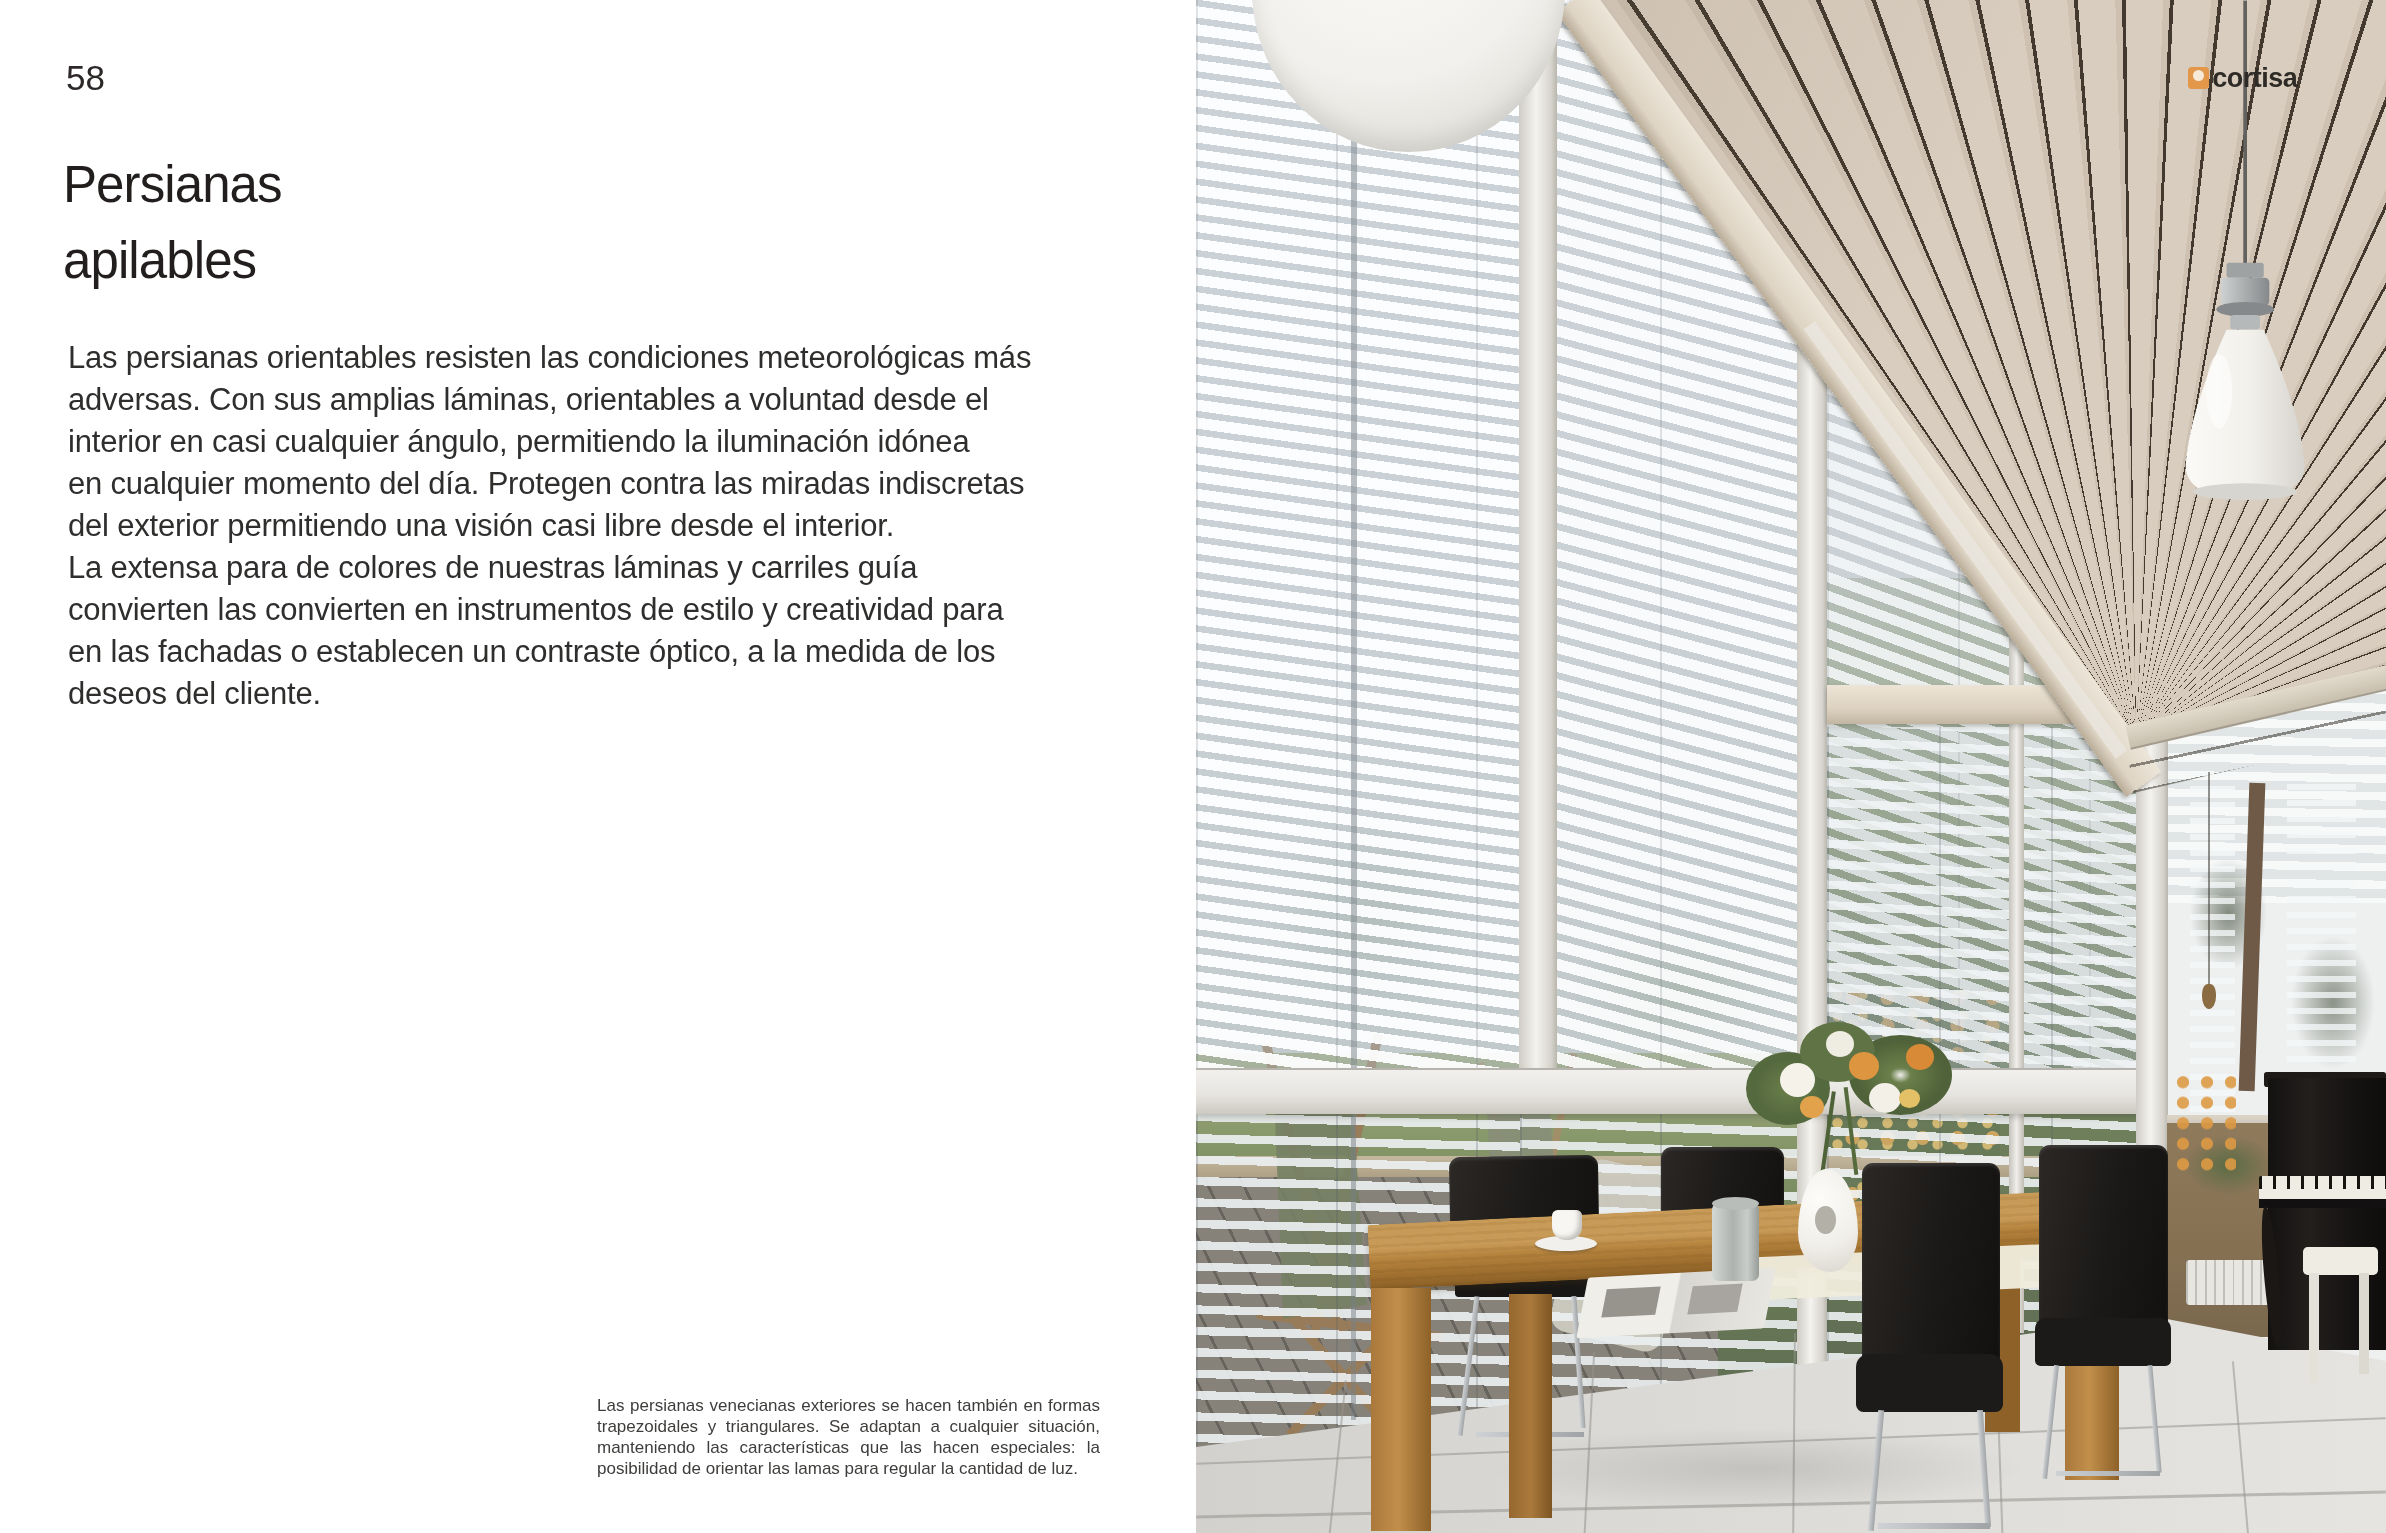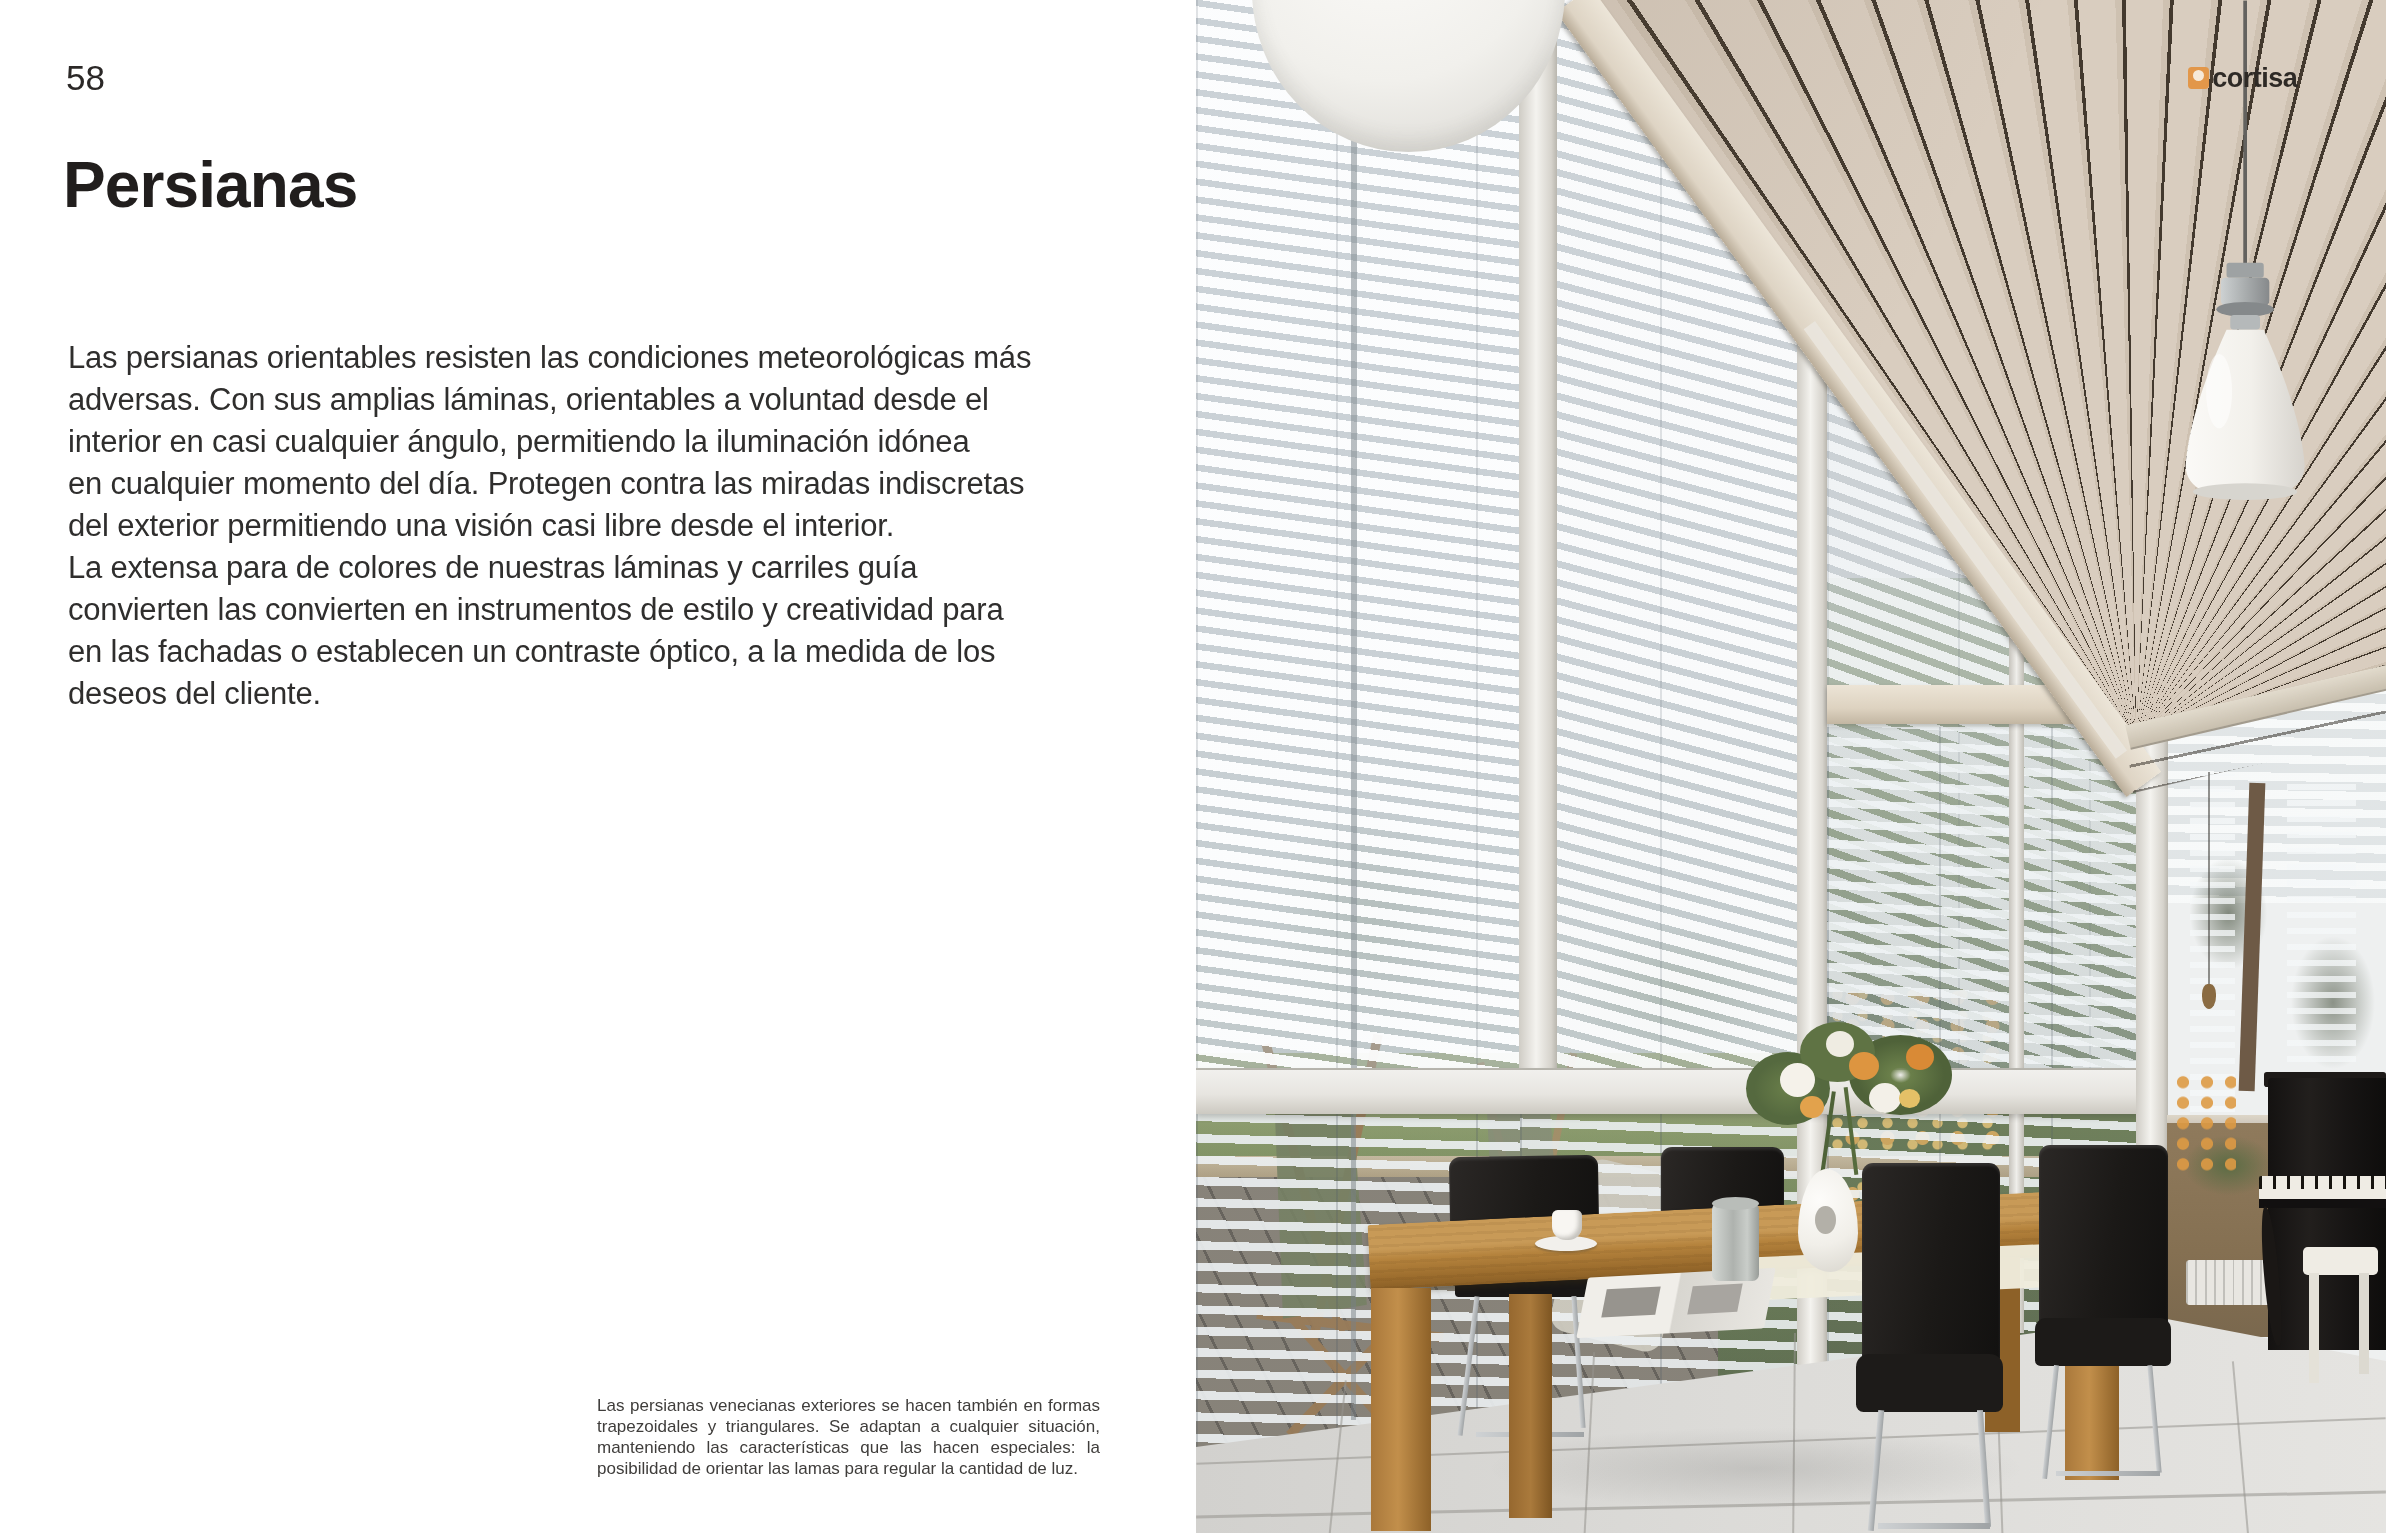--- a/index.html
+++ b/index.html
@@ -7,21 +7,21 @@
     width:2387px;height:1534px;position:relative;overflow:hidden;
     background:#ffffff;
     font-family:"Liberation Sans","DejaVu Sans",sans-serif;
     -webkit-font-smoothing:antialiased;
   }
   .abs{position:absolute;}
 
   
   #text-page{left:0;top:0;width:1196px;height:1534px;background:#ffffff;}
   #page-number{left:66px;top:58px;font-size:35px;color:#2b2827;letter-spacing:0;}
-  #title{left:63px;top:147px;font-weight:bold;font-size:64px;line-height:76px;
+  #title{left:63px;top:147px;font-weight:normal;font-size:51px;line-height:76px;
          color:#211e1d;letter-spacing:-0.9px;}
   #body-text{left:68px;top:337px;width:1044px;font-size:31px;line-height:42px;
              color:#2f2e2d;letter-spacing:-0.2px;}
   #body-text .bline{white-space:nowrap;}
   #caption{left:597px;top:1395px;width:503px;font-size:17px;line-height:21px;
            color:#3f3d3b;text-align:justify;}
 
   
   #photo{left:1196px;top:0;width:1190px;height:1534px;overflow:hidden;background:#eef0f0;}
 
@@ -261,20 +261,21 @@
   #logo-icon .dot{position:absolute;left:4.7px;top:2.8px;width:11.2px;height:11.2px;border-radius:50%;background:#f6e9d8;}
   #logo-text{margin-left:3.7px;font-size:27px;font-weight:bold;color:#2e2a26;letter-spacing:-0.5px;}
 </style>
 </head>
 <body>
 
 <aside id="text-page" class="abs">
   <div id="page-number" class="abs">58</div>
   <h1 id="title" class="abs" style="margin:0">
     <div>Persianas</div>
+    <div>apilables</div>
   </h1>
   <div id="body-text" class="abs">
 
   <div class="bline">Las persianas orientables resisten las condiciones meteorológicas más</div>
       <div class="bline">adversas. Con sus amplias láminas, orientables a voluntad desde el</div>
       <div class="bline">interior en casi cualquier ángulo, permitiendo la iluminación idónea</div>
       <div class="bline">en cualquier momento del día. Protegen contra las miradas indiscretas</div>
       <div class="bline">del exterior permitiendo una visión casi libre desde el interior.</div>
       <div class="bline">La extensa para de colores de nuestras láminas y carriles guía</div>
       <div class="bline">convierten las convierten en instrumentos de estilo y creatividad para</div>

